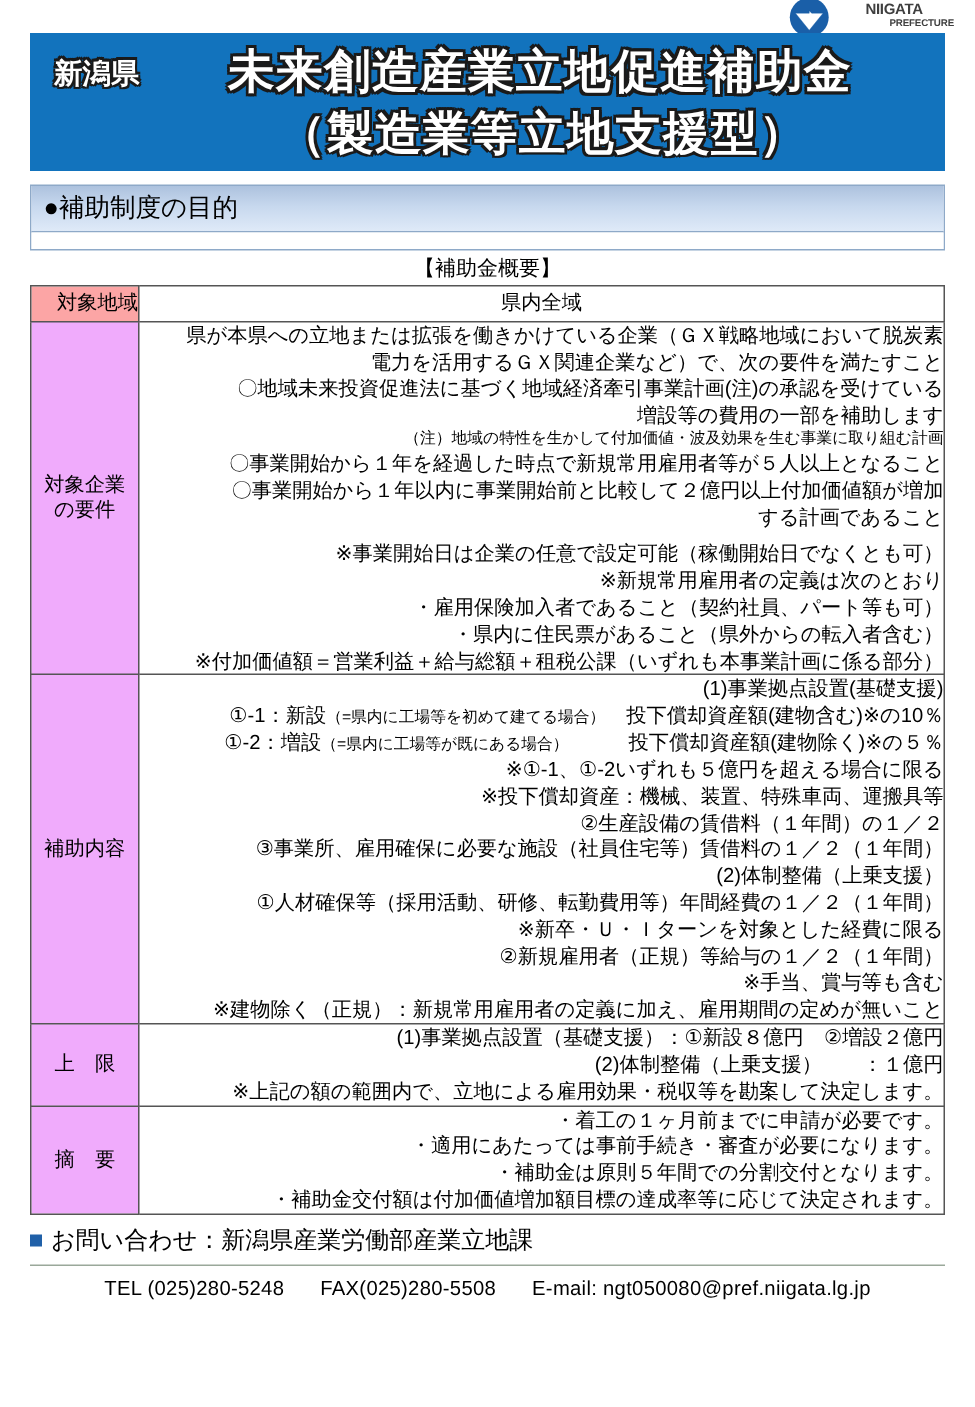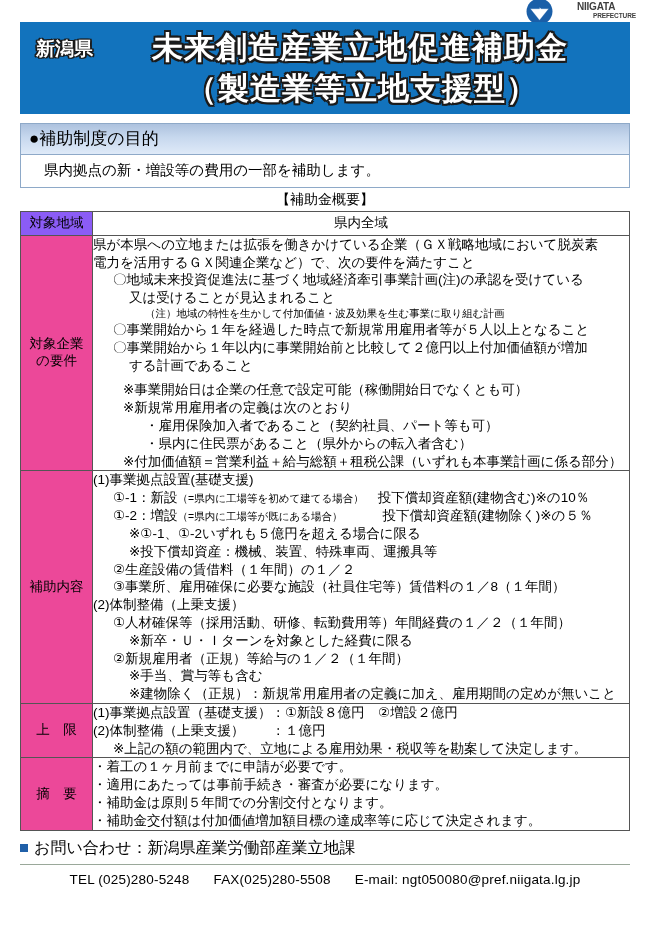--- a/index.html
+++ b/index.html
@@ -131,35 +131,35 @@
     width: 610px;
     border-collapse: collapse;
     table-layout: fixed;
   }
   table.summary td {
     border: 1px solid #555555;
     vertical-align: middle;
     padding: 0;
   }
   td.hdr-grey {
-    background: #8b5cf6;
-    text-align: center;
+    background: #fca5a5;
+    text-align: right;
     font-size: 13.5px;
     padding: 2px 0 3px 0;
   }
   td.hdr-cyan {
-    background: #ec4899;
+    background: #f0abfc;
     text-align: center;
     font-size: 13.5px;
     line-height: 1.25;
     padding: 2px 2px 3px 2px;
   }
   td.val {
     background: #ffffff;
-    text-align: left;
+    text-align: right;
     font-size: 13.5px;
     padding: 3px 5px 4px 7px;
     line-height: 1.32;
   }
   td.val.center {
     text-align: center;
     padding: 2px 0 3px 0;
   }
   .col-label { width: 72px; }
 
@@ -221,21 +221,20 @@
   <div class="banner-pref">新潟県</div>
   <div class="banner-lines">
     <div class="banner-l1">未来創造産業立地促進補助金</div>
     <div class="banner-l2">（製造業等立地支援型）</div>
   </div>
 </div>
 
 <div class="purpose">
   <div class="purpose-head">●補助制度の目的</div>
   <div class="purpose-body">
-    <div class="ln2">県内拠点の新・増設等の費用の一部を補助します。</div>
   </div>
 </div>
 
 <div class="outline-label">【補助金概要】</div>
 
 <table class="summary">
   <colgroup>
       <col class="col-label">
       <col>
     </colgroup>
@@ -248,21 +247,21 @@
 
     <tr>
       <td class="hdr-cyan">
         <div>対象企業</div>
         <div>の要件</div>
       </td>
       <td class="val">
         <div class="l0">県が本県への立地または拡張を働きかけている企業（ＧＸ戦略地域において脱炭素</div>
         <div class="l0">電力を活用するＧＸ関連企業など）で、次の要件を満たすこと</div>
         <div class="l1">〇地域未来投資促進法に基づく地域経済牽引事業計画(注)の承認を受けている</div>
-        <div class="l2">又は受けることが見込まれること</div>
+        <div class="l2">増設等の費用の一部を補助します</div>
         <div class="l3 tiny">（注）地域の特性を生かして付加価値・波及効果を生む事業に取り組む計画</div>
         <div class="l1">〇事業開始から１年を経過した時点で新規常用雇用者等が５人以上となること</div>
         <div class="l1">〇事業開始から１年以内に事業開始前と比較して２億円以上付加価値額が増加</div>
         <div class="l2">する計画であること</div>
         <div class="gap"></div>
         <div class="l4">※事業開始日は企業の任意で設定可能（稼働開始日でなくとも可）</div>
         <div class="l4">※新規常用雇用者の定義は次のとおり</div>
         <div class="l3">・雇用保険加入者であること（契約社員、パート等も可）</div>
         <div class="l3">・県内に住民票があること（県外からの転入者含む）</div>
         <div class="l4">※付加価値額＝営業利益＋給与総額＋租税公課（いずれも本事業計画に係る部分）</div>
@@ -275,21 +274,21 @@
         <div class="l0">(1)事業拠点設置(基礎支援)</div>
         <div class="l1">
           <span>①-1：新設</span><span class="tiny">（=県内に工場等を初めて建てる場合）</span><span style="padding-left:14px">投下償却資産額(建物含む)※の10％</span>
         </div>
         <div class="l1">
           <span>①-2：増設</span><span class="tiny">（=県内に工場等が既にある場合）</span><span style="padding-left:40px">投下償却資産額(建物除く)※の５％</span>
         </div>
         <div class="l2">※①-1、①-2いずれも５億円を超える場合に限る</div>
         <div class="l2">※投下償却資産：機械、装置、特殊車両、運搬具等</div>
         <div class="l1">②生産設備の賃借料（１年間）の１／２</div>
-        <div class="l1">③事業所、雇用確保に必要な施設（社員住宅等）賃借料の１／8（１年間）</div>
+        <div class="l1">③事業所、雇用確保に必要な施設（社員住宅等）賃借料の１／２（１年間）</div>
         <div class="l0">(2)体制整備（上乗支援）</div>
         <div class="l1">①人材確保等（採用活動、研修、転勤費用等）年間経費の１／２（１年間）</div>
         <div class="l2">※新卒・Ｕ・Ｉターンを対象とした経費に限る</div>
         <div class="l1">②新規雇用者（正規）等給与の１／２（１年間）</div>
         <div class="l2">※手当、賞与等も含む</div>
         <div class="l2">※建物除く（正規）：新規常用雇用者の定義に加え、雇用期間の定めが無いこと</div>
       </td>
     </tr>
 
     <tr>

